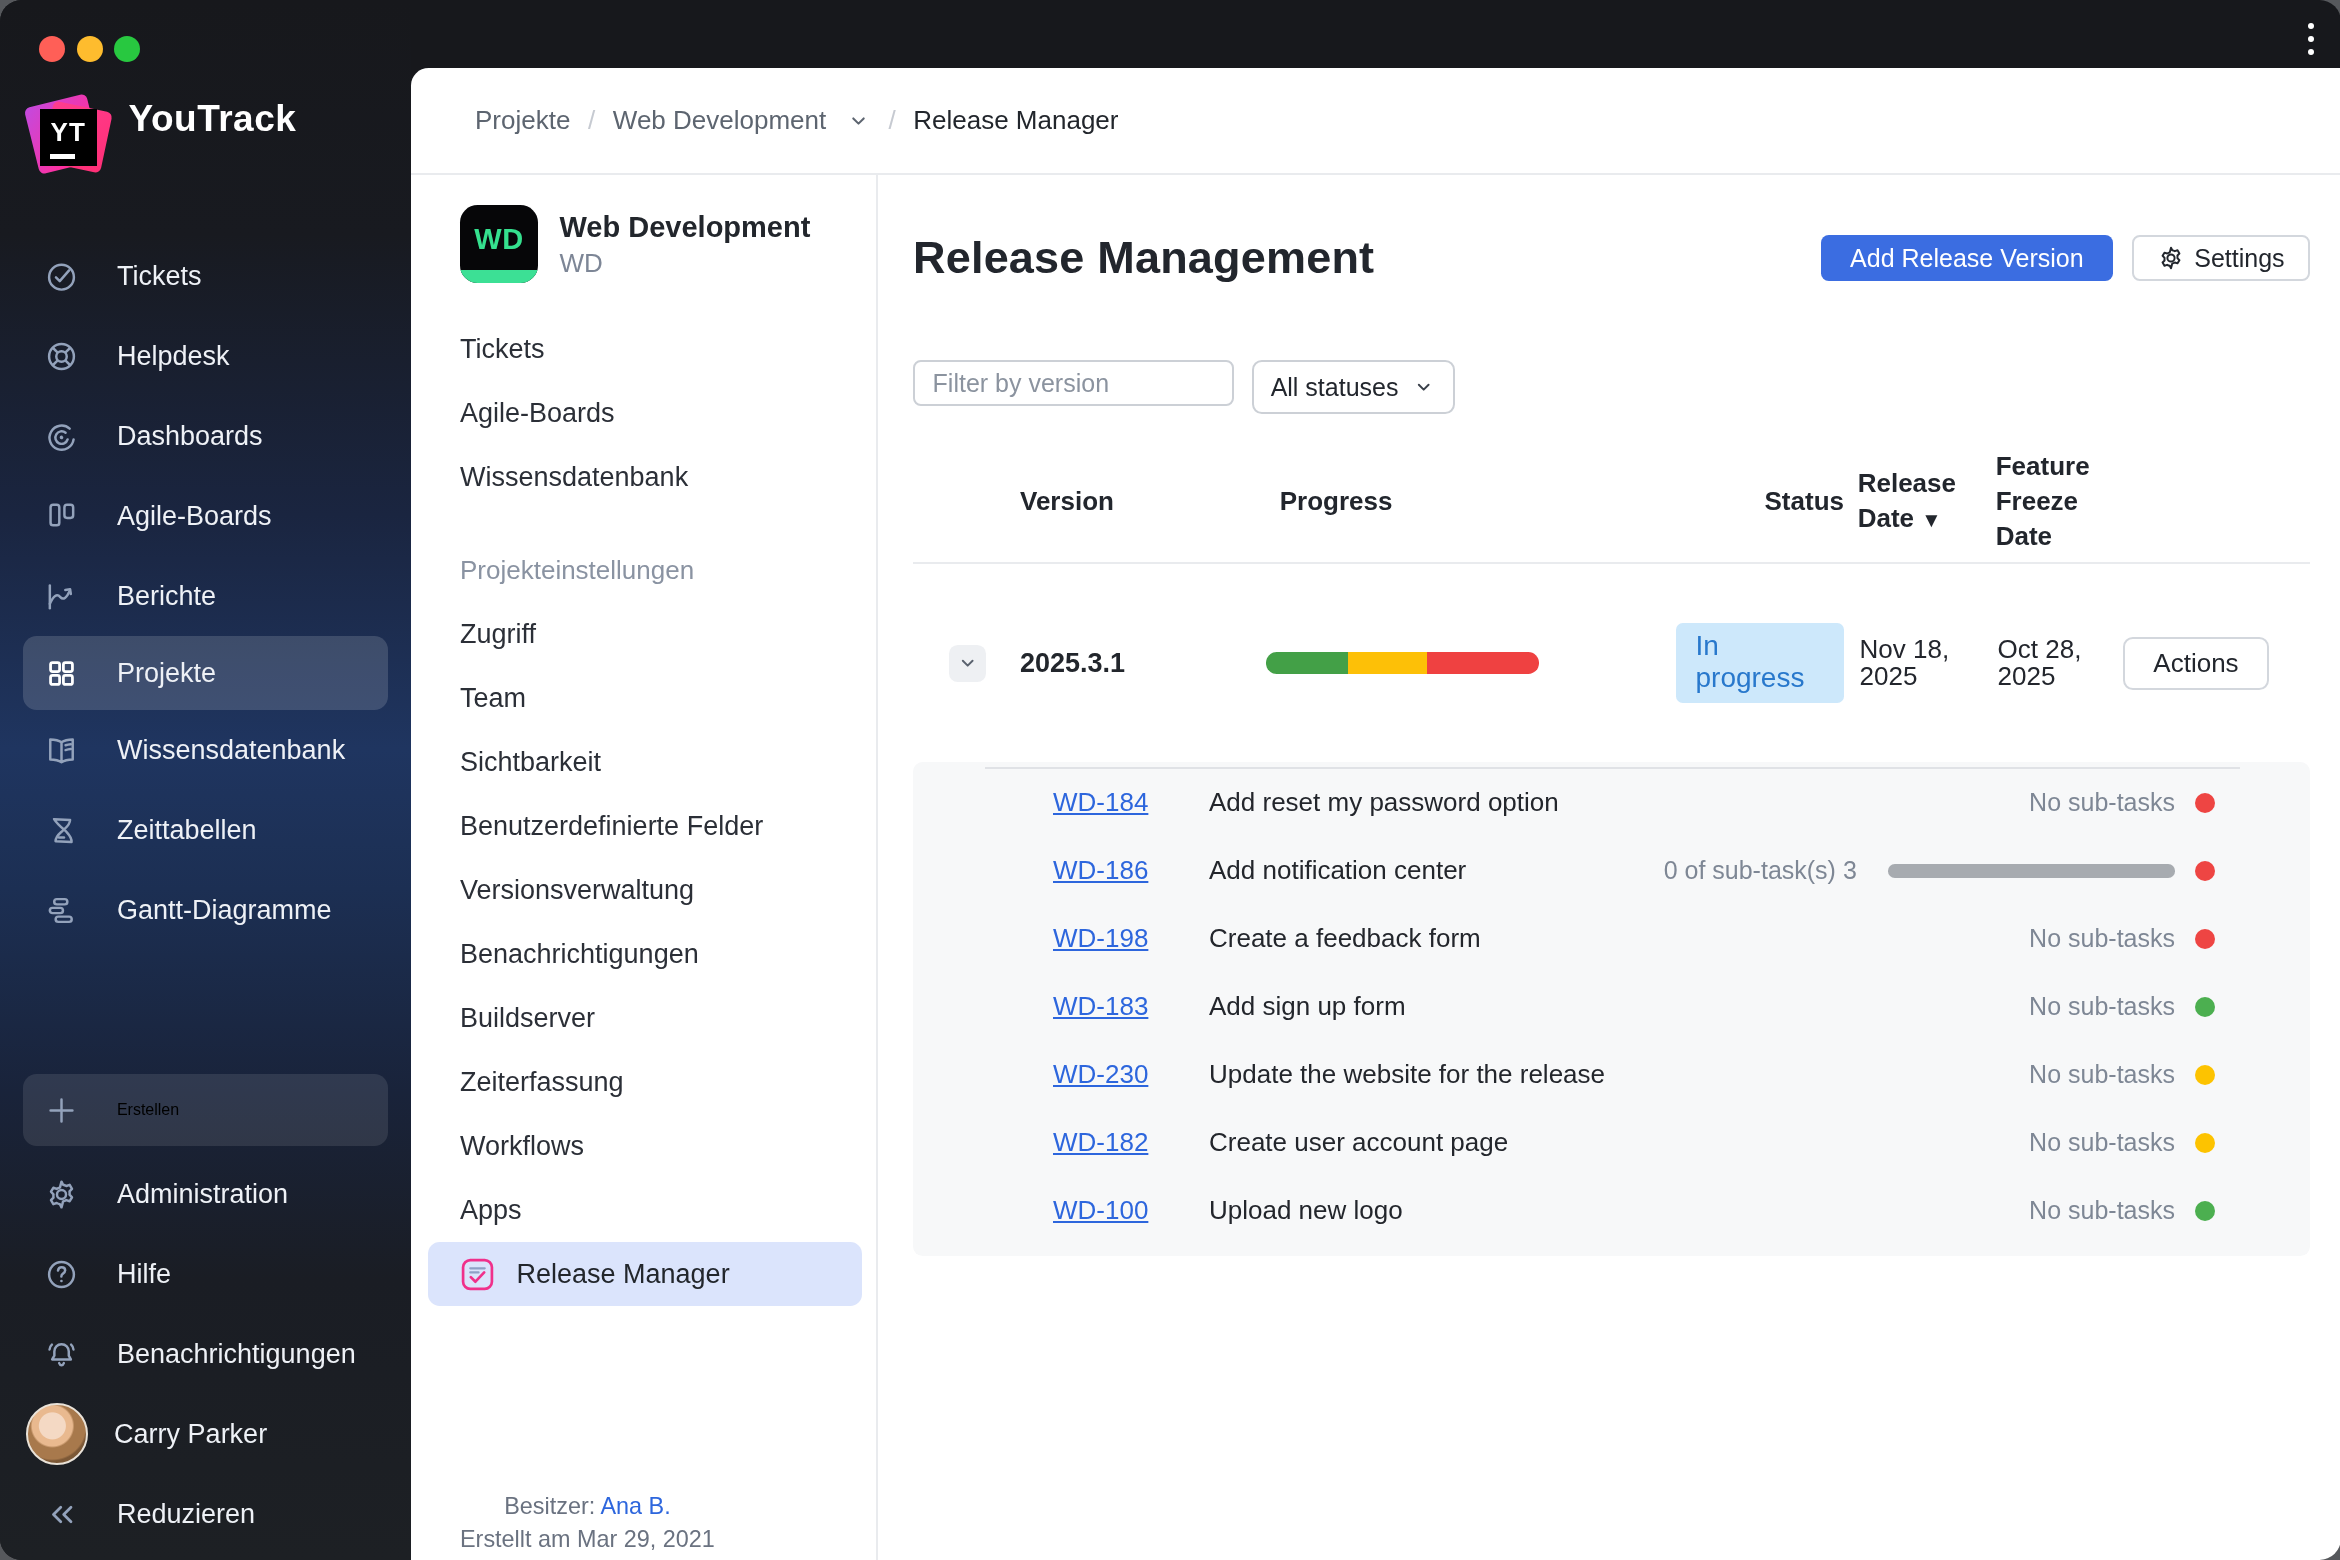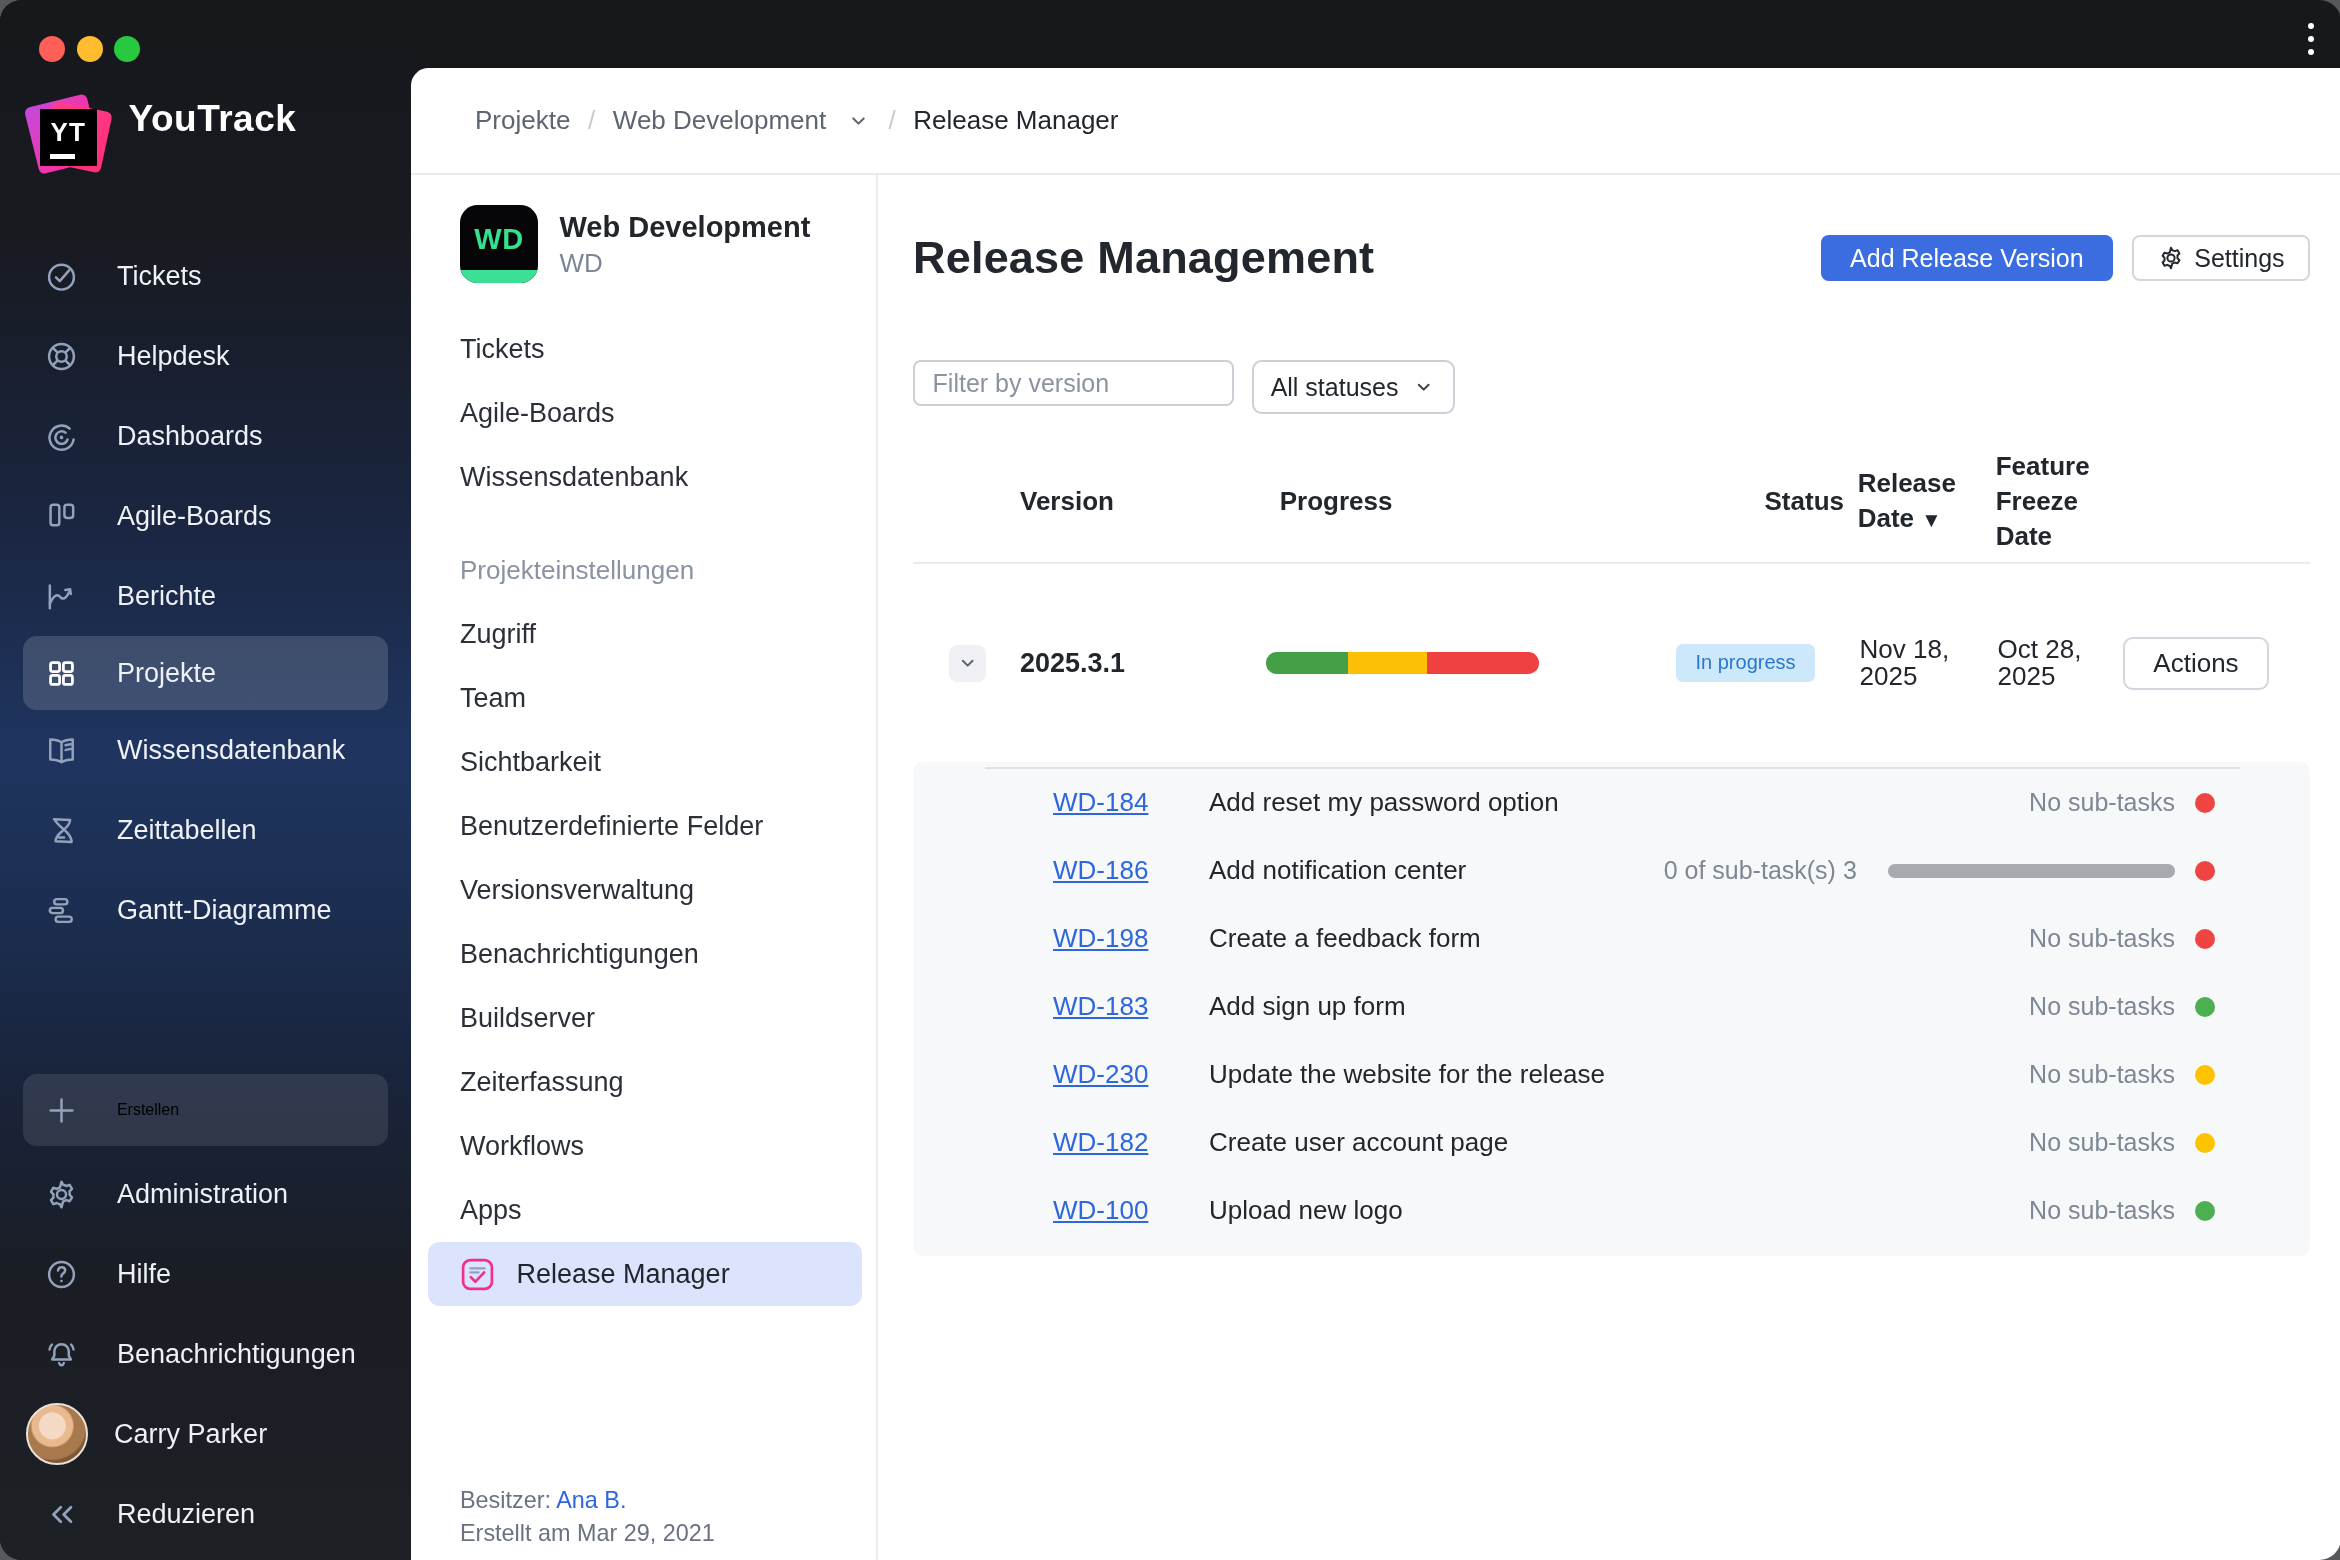--- a/index.html
+++ b/index.html
@@ -55,21 +55,21 @@
   .wd-avatar { width:78px; height:78px; border-radius:17.6px; background:#060608; position:relative; overflow:hidden; flex:0 0 auto; display:flex; align-items:center; justify-content:center; }
   .wd-avatar .wd-text { color:#35e08e; font-size:29px; font-weight:700; margin-top:-9.8px; letter-spacing:0.5px; }
   .wd-avatar::after { content:""; position:absolute; left:0; right:0; bottom:0; height:12.7px; background:#3ce095; }
   .proj-title { font-size:29px; font-weight:700; color:#22262c; line-height:39px; }
   .proj-key { font-size:26px; color:#7d8696; line-height:33px; }
   .p-item { height:64px; display:flex; align-items:center; font-size:27px; color:#2b2f37; }
   .p-gap { height:29px; }
   .p-heading { height:64px; display:flex; align-items:center; font-size:26px; color:#8a93a2; }
   .p-active { height:64px; margin-left:-32px; width:434px; background:#dbe4fc; border-radius:11.7px; display:flex; align-items:center; gap:21.5px; padding-left:32px; font-size:27px; color:#22262c; }
   .rm-icon { width:35px; height:35px; flex:0 0 auto; }
-  .p-footer { position:absolute; left:49px; bottom:10px; font-size:23.4px; color:#6a7280; line-height:33px; }
+  .p-footer { position:absolute; left:49px; bottom:4px; font-size:23.4px; color:#6a7280; line-height:33px;text-align:center; }
   .p-footer .owner-link { color:#2d66dd; }
 
   
   .main { flex:1; min-width:0; padding:0 31px 0 35px;border-radius:26px; }
   .m-header { display:flex; justify-content:space-between; align-items:center; margin-top:57px; }
   .m-title { font-size:45px; font-weight:700; color:#22262d; letter-spacing:0.2px; }
   .m-buttons { display:flex; gap:19.5px; }
   .btn-primary { height:46px; padding:0 29px; background:#3b6de1; color:#fff; border:none; border-radius:7.8px; font-size:25px; font-family:inherit; display:flex; align-items:center; }
   .btn-secondary { height:46px; padding:0 23.4px; background:#fff; color:#22262d; border:2px solid #d3d7dd; border-radius:7.8px; font-size:25px; font-family:inherit; display:flex; align-items:center; gap:8.8px; }
   .btn-secondary svg { width:28px; height:28px; }
@@ -83,21 +83,21 @@
   .m-table-head { min-height:123px; border-bottom:2px solid #e9ebee; margin-top:27px; font-size:26px; font-weight:700; color:#22262d; line-height:35px; }
   .th-pad { padding-left:13.7px; }
   .th-right { text-align:right; }
   .sort-arrow { font-size:20.5px; }
 
   .m-row { height:198px; }
   .chev-btn { width:37px; height:37px; margin-left:36px; background:#eef0f3; border:none; border-radius:8.8px; display:flex; align-items:center; justify-content:center; color:#5a626e; }
   .row-version { font-size:27px; font-weight:700; color:#22262c; }
   .pbar { width:273px; height:21.5px; border-radius:10.7px; overflow:hidden; display:flex; }
   .pbar span { height:100%; display:block; }
-  .badge { display:inline-block; padding:6.8px 19.5px 8.8px; background:#cde8fb; color:#2878cc; border-radius:6.8px; font-size:20px; }
+  .badge { display:inline-block; padding:6.8px 19.5px 8.8px; background:#cde8fb; color:#2878cc; border-radius:6.8px; font-size:28px; }
   .date-cell { padding-left:15.6px; font-size:26px; color:#23262d; line-height:27px; }
   .btn-actions { width:146px; height:53px; background:#fff; border:2px solid #d3d7dd; border-radius:9.8px; font-size:26px; color:#22262d; font-family:inherit; }
 
   .m-subpanel { background:#f7f8f9; border-radius:9.8px; height:494px; padding:4.9px 70px 0 72px; }
   .sub-divider { border-top:2px solid #e0e2e6; }
   .sub-row { display:flex; align-items:center; height:68px; font-size:26px; }
   .sub-id { width:156px; margin-left:68px; flex:0 0 auto; }
   .sub-id a { color:#2d66dd; font-weight:500; text-decoration:underline; }
   .sub-title { color:#23262c; }
   .sub-right { margin-left:auto; margin-right:25px; display:flex; align-items:center; gap:19.5px; }

